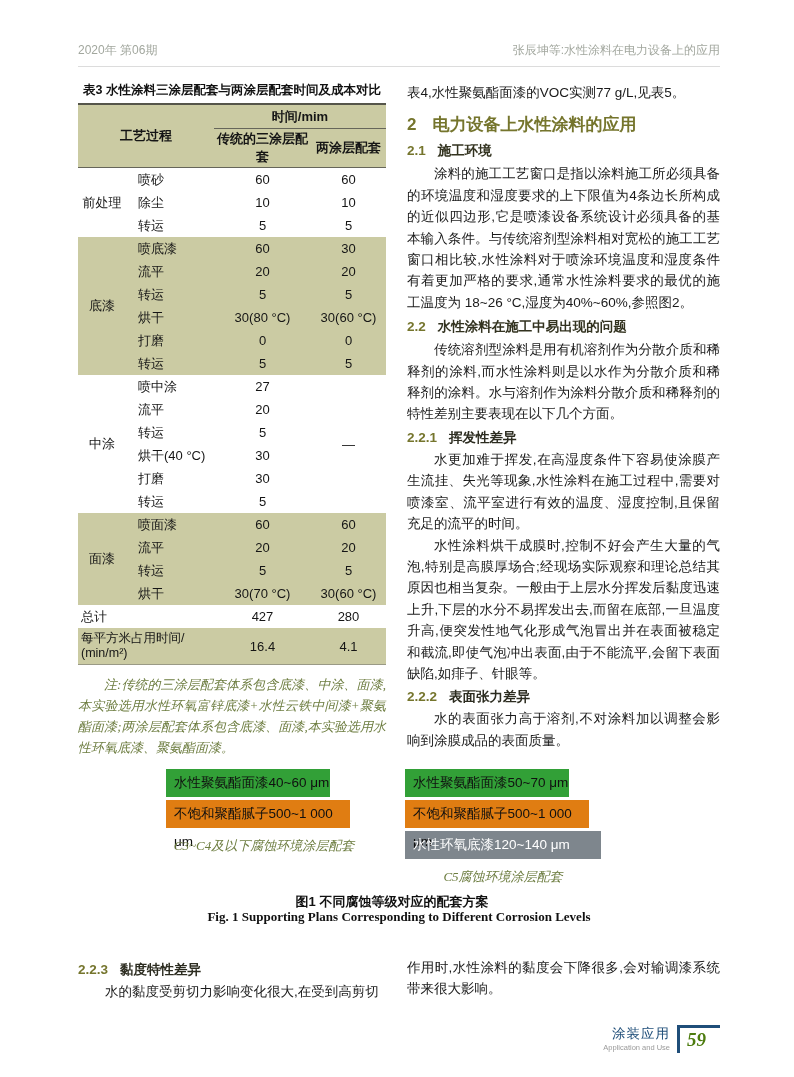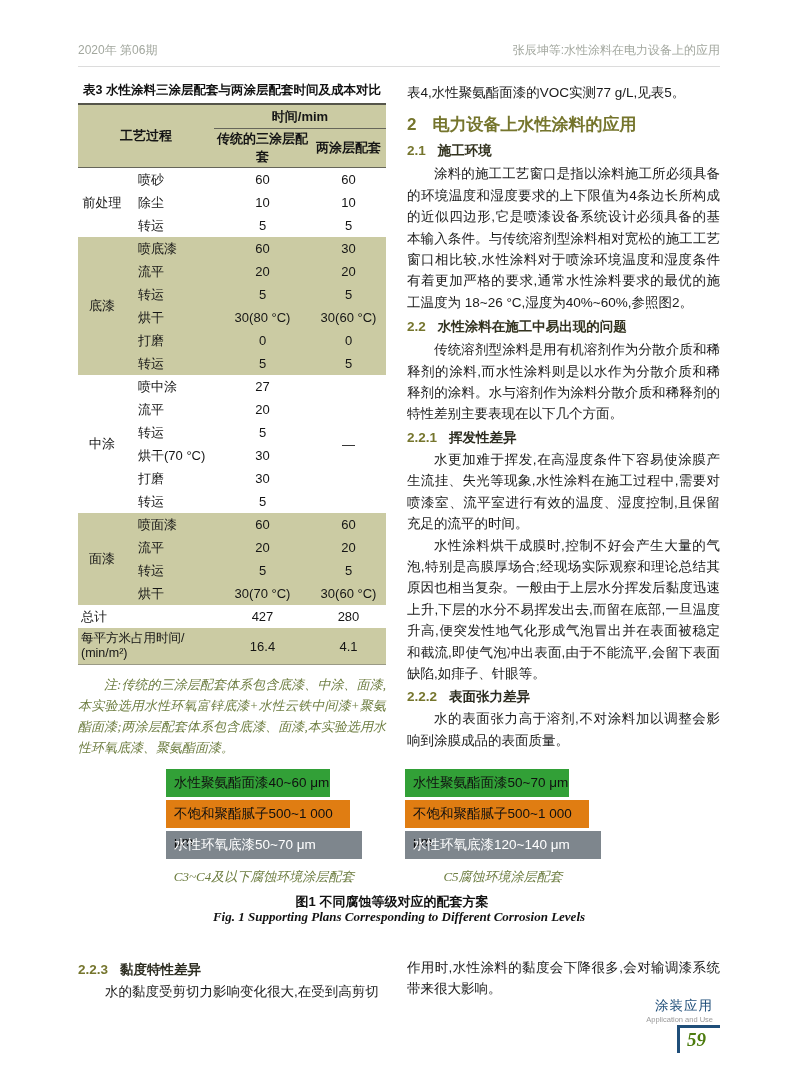--- a/index.html
+++ b/index.html
@@ -54,28 +54,28 @@
   .stack-right{left:405px;}
   .layer{height:28px;line-height:28px;padding-left:8px;font-size:13.5px;color:#101010;margin-bottom:3px;}
   .layer.topcoat{background:#32a037;width:156px;}
   .layer.putty{background:#e07d12;width:176px;}
   .layer.primer{background:#7e868d;width:188px;color:#ffffff;}
   .stack-caption{width:196px;text-align:center;margin-top:9px;font-family:"Liberation Serif",serif;
                  font-style:italic;font-size:13px;color:#6d7d40;white-space:nowrap;}
   .fig-title-zh{position:absolute;left:78px;right:88px;top:893px;text-align:center;
                 font-size:13px;font-weight:bold;color:#111;}
   .fig-title-en{position:absolute;left:78px;right:74px;top:909px;text-align:center;
-                font-family:"Liberation Serif",serif;font-size:13px;font-weight:bold;color:#111;font-style:italic;}
+                font-family:"Liberation Serif",serif;font-size:13px;font-weight:bold;color:#111;}
 
   
   .bottom-cols{position:absolute;left:78px;right:74px;top:957px;display:flex;gap:21px;}
   .bottom-cols .col-left{width:308px;}
 
   
-  .footer{position:absolute;right:74px;bottom:24px;display:flex;align-items:flex-end;flex-direction:column;}
+  .footer{position:absolute;right:74px;bottom:24px;display:flex;align-items:flex-end;}
   .footer-labels{text-align:right;margin-right:7px;padding-bottom:1px;}
   .footer-zh{font-size:13.5px;color:#1f4e79;letter-spacing:1px;line-height:14px;}
   .footer-en{font-size:7.5px;color:#9a9a9a;margin-top:2px;}
   .pagenum{border-top:3px solid #1f4e79;border-left:3px solid #1f4e79;color:#4d7c0f;
            font-style:italic;font-weight:bold;font-size:19px;line-height:24px;
            padding:0 14px 1px 7px;font-family:"Liberation Serif",serif;}
 </style>
 </head>
 <body>
 
@@ -167,21 +167,21 @@
           </tr>
           <tr>
             <td class="proc">流平</td>
             <td class="num">20</td>
           </tr>
           <tr>
             <td class="proc">转运</td>
             <td class="num">5</td>
           </tr>
           <tr>
-            <td class="proc">烘干(70 °C)</td>
+            <td class="proc">烘干(40 °C)</td>
             <td class="num">30</td>
           </tr>
           <tr>
             <td class="proc">打磨</td>
             <td class="num">30</td>
           </tr>
           <tr>
             <td class="proc">转运</td>
             <td class="num">5</td>
           </tr>
@@ -251,21 +251,20 @@
       <div class="h4">
         <span class="num">2.2.2</span><span>表面张力差异</span>
       </div>
       <p class="body indent">水的表面张力高于溶剂,不对涂料加以调整会影响到涂膜成品的表面质量。</p>
     </div>
   </div>
 
   <div class="stack stack-left">
     <div class="layer topcoat">水性聚氨酯面漆40~60 μm</div>
     <div class="layer putty">不饱和聚酯腻子500~1 000 μm</div>
-    <div class="layer primer">水性环氧底漆50~70 μm</div>
     <div class="stack-caption">C3~C4及以下腐蚀环境涂层配套</div>
   </div>
   <div class="stack stack-right">
     <div class="layer topcoat">水性聚氨酯面漆50~70 μm</div>
     <div class="layer putty">不饱和聚酯腻子500~1 000 μm</div>
     <div class="layer primer">水性环氧底漆120~140 μm</div>
     <div class="stack-caption">C5腐蚀环境涂层配套</div>
   </div>
   <div class="fig-title-zh">图1  不同腐蚀等级对应的配套方案</div>
   <div class="fig-title-en">Fig. 1  Supporting Plans Corresponding to Different Corrosion Levels</div>

